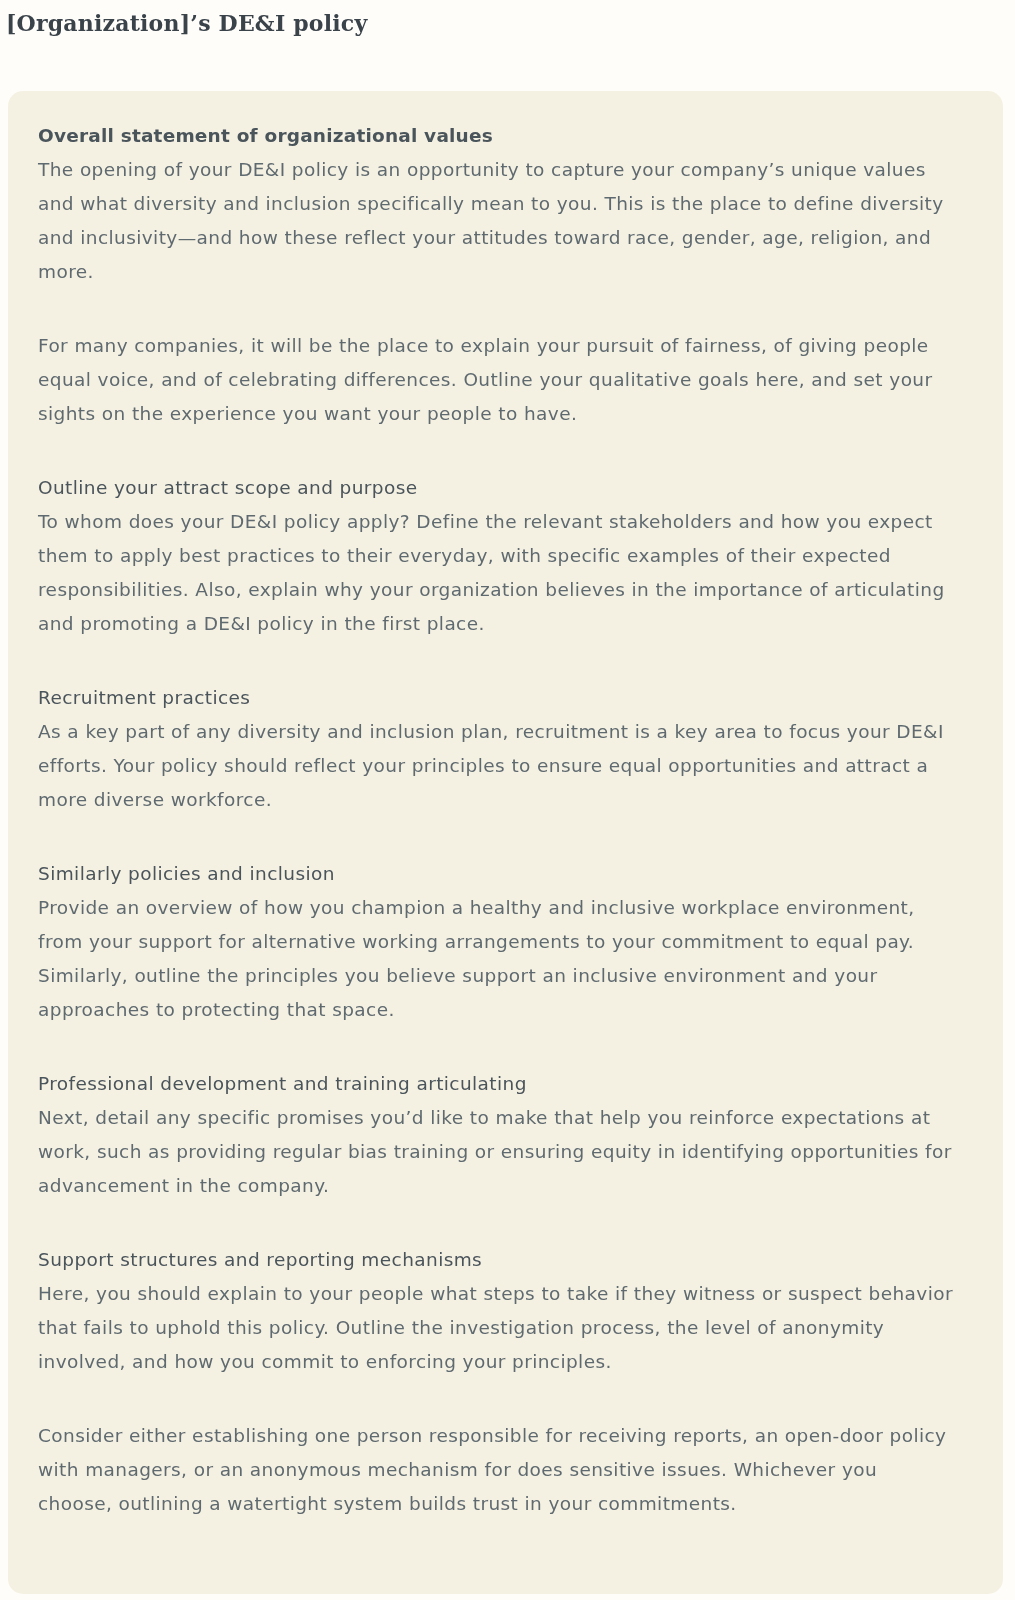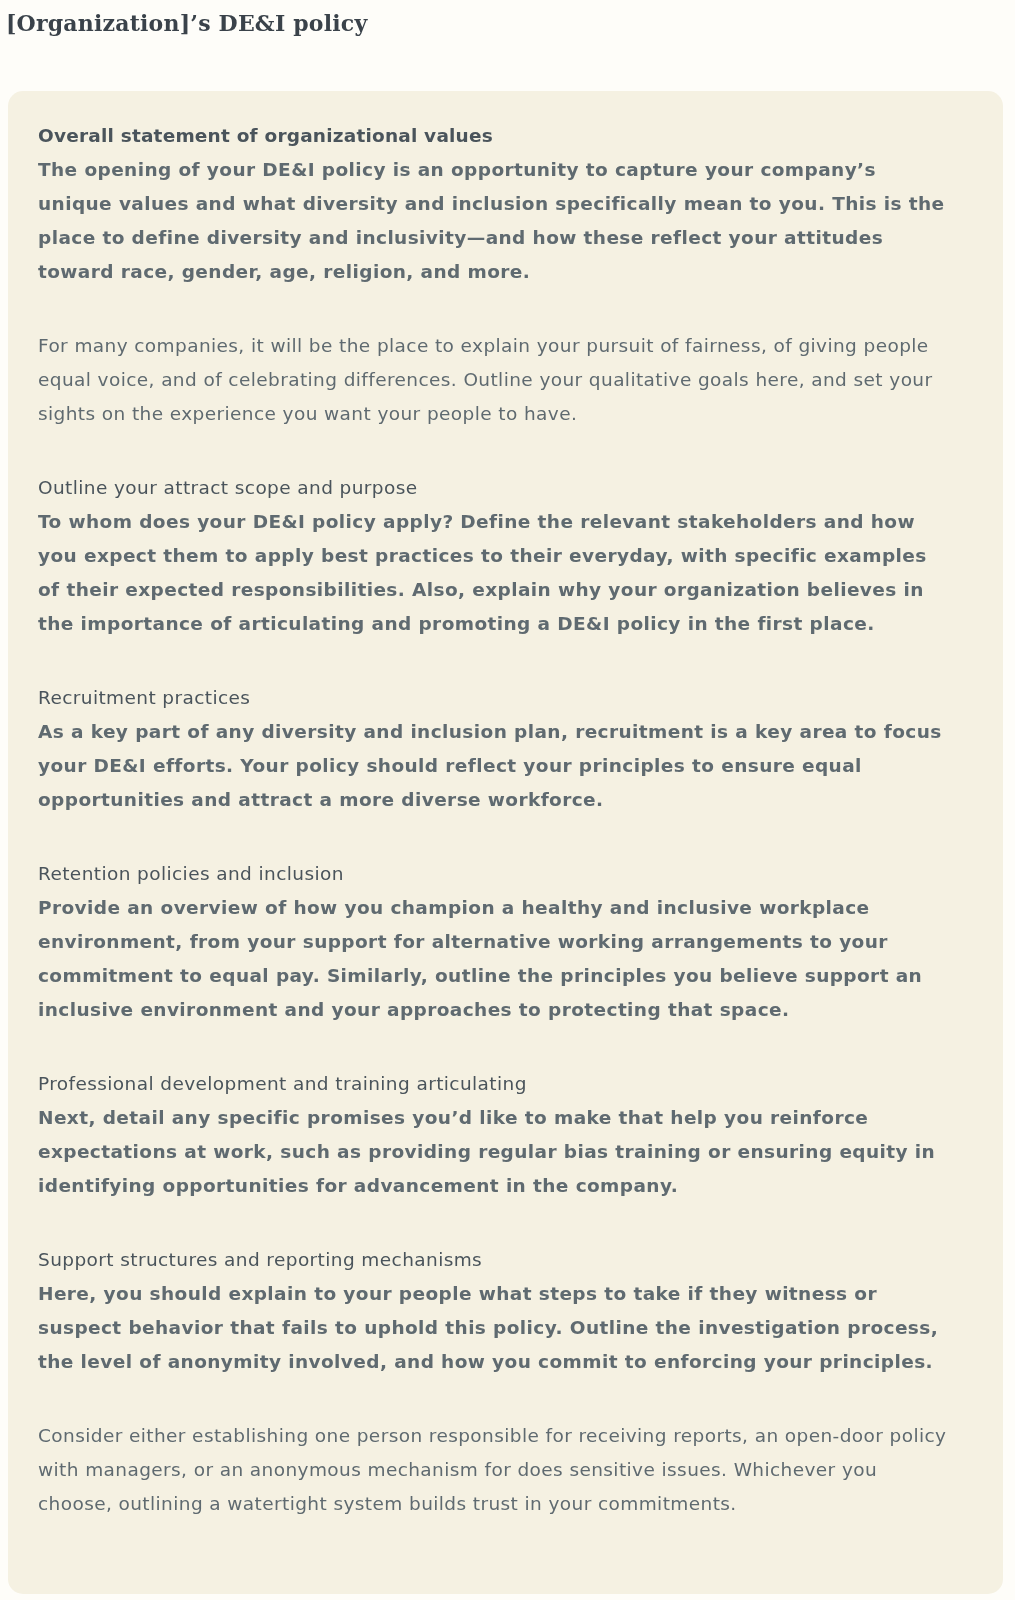--- a/index.html
+++ b/index.html
@@ -53,21 +53,21 @@
     letter-spacing: 0.2px;
   }
   .para {
     margin: 40px 0 0;
     font-size: 18.5px;
     line-height: 34px;
     color: var(--body-color);
     letter-spacing: 0.4px;
     max-width: 933px;
   }
-  .heading + .para { margin-top: 0; font-weight: bold; }
+  .heading + .para { margin-top: 0; }
 </style>
 </head>
 <body>
 
 <h1 class="page-title">[Organization]’s DE&amp;I policy</h1>
 
 <div class="policy-box" id="sections-container">
   <section class="section">
     <h3 class="heading bold">Overall statement of organizational values</h3>
   <p class="para">The opening of your DE&amp;I policy is an opportunity to capture your company’s unique values and what diversity and inclusion specifically mean to you. This is the place to define diversity and inclusivity—and how these reflect your attitudes toward race, gender, age, religion, and more.</p>
@@ -78,21 +78,21 @@
     <h3 class="heading">Outline your attract scope and purpose</h3>
   <p class="para">To whom does your DE&amp;I policy apply? Define the relevant stakeholders and how you expect them to apply best practices to their everyday, with specific examples of their expected responsibilities. Also, explain why your organization believes in the importance of articulating and promoting a DE&amp;I policy in the first place.</p>
     </section>
 
   <section class="section">
     <h3 class="heading">Recruitment practices</h3>
   <p class="para">As a key part of any diversity and inclusion plan, recruitment is a key area to focus your DE&amp;I efforts. Your policy should reflect your principles to ensure equal opportunities and attract a more diverse workforce.</p>
     </section>
 
   <section class="section">
-    <h3 class="heading">Retention policies and inclusion</h3>
+    <h3 class="heading">Similarly policies and inclusion</h3>
   <p class="para">Provide an overview of how you champion a healthy and inclusive workplace environment, from your support for alternative working arrangements to your commitment to equal pay. Similarly, outline the principles you believe support an inclusive environment and your approaches to protecting that space.</p>
     </section>
 
   <section class="section">
     <h3 class="heading">Professional development and training articulating</h3>
   <p class="para">Next, detail any specific promises you’d like to make that help you reinforce expectations at work, such as providing regular bias training or ensuring equity in identifying opportunities for advancement in the company.</p>
     </section>
 
   <section class="section">
     <h3 class="heading">Support structures and reporting mechanisms</h3>

